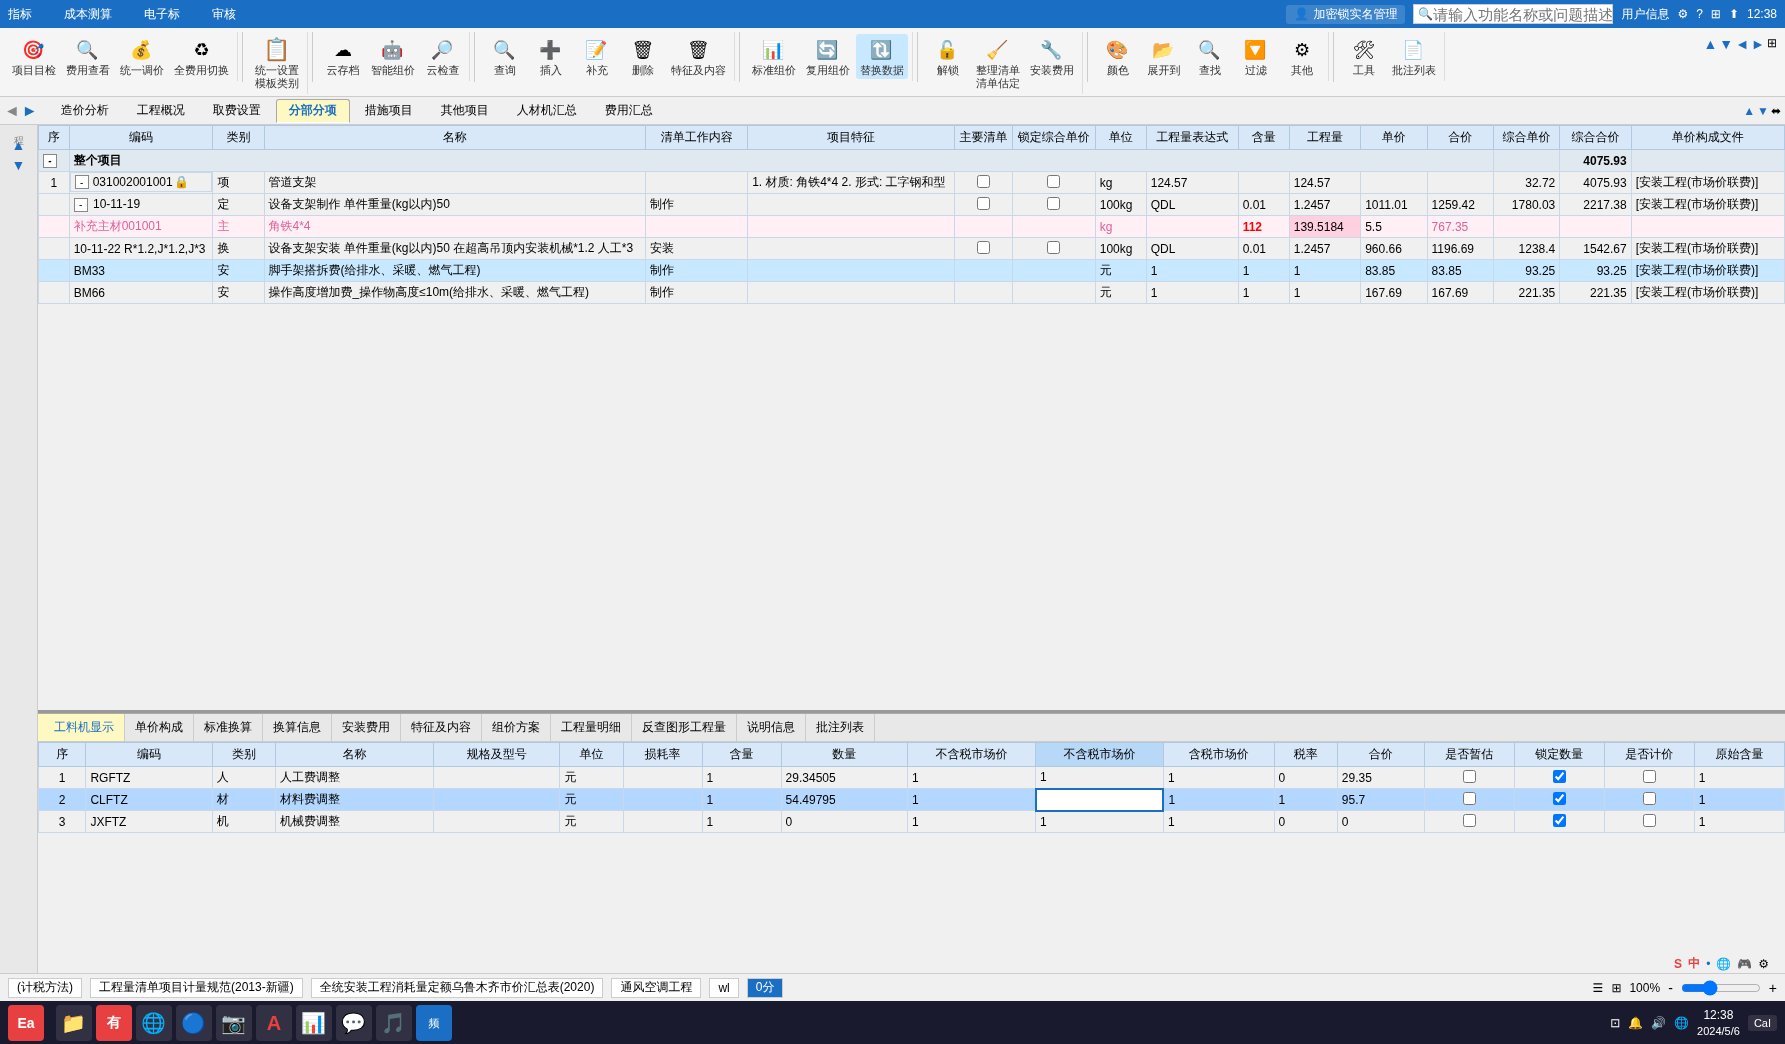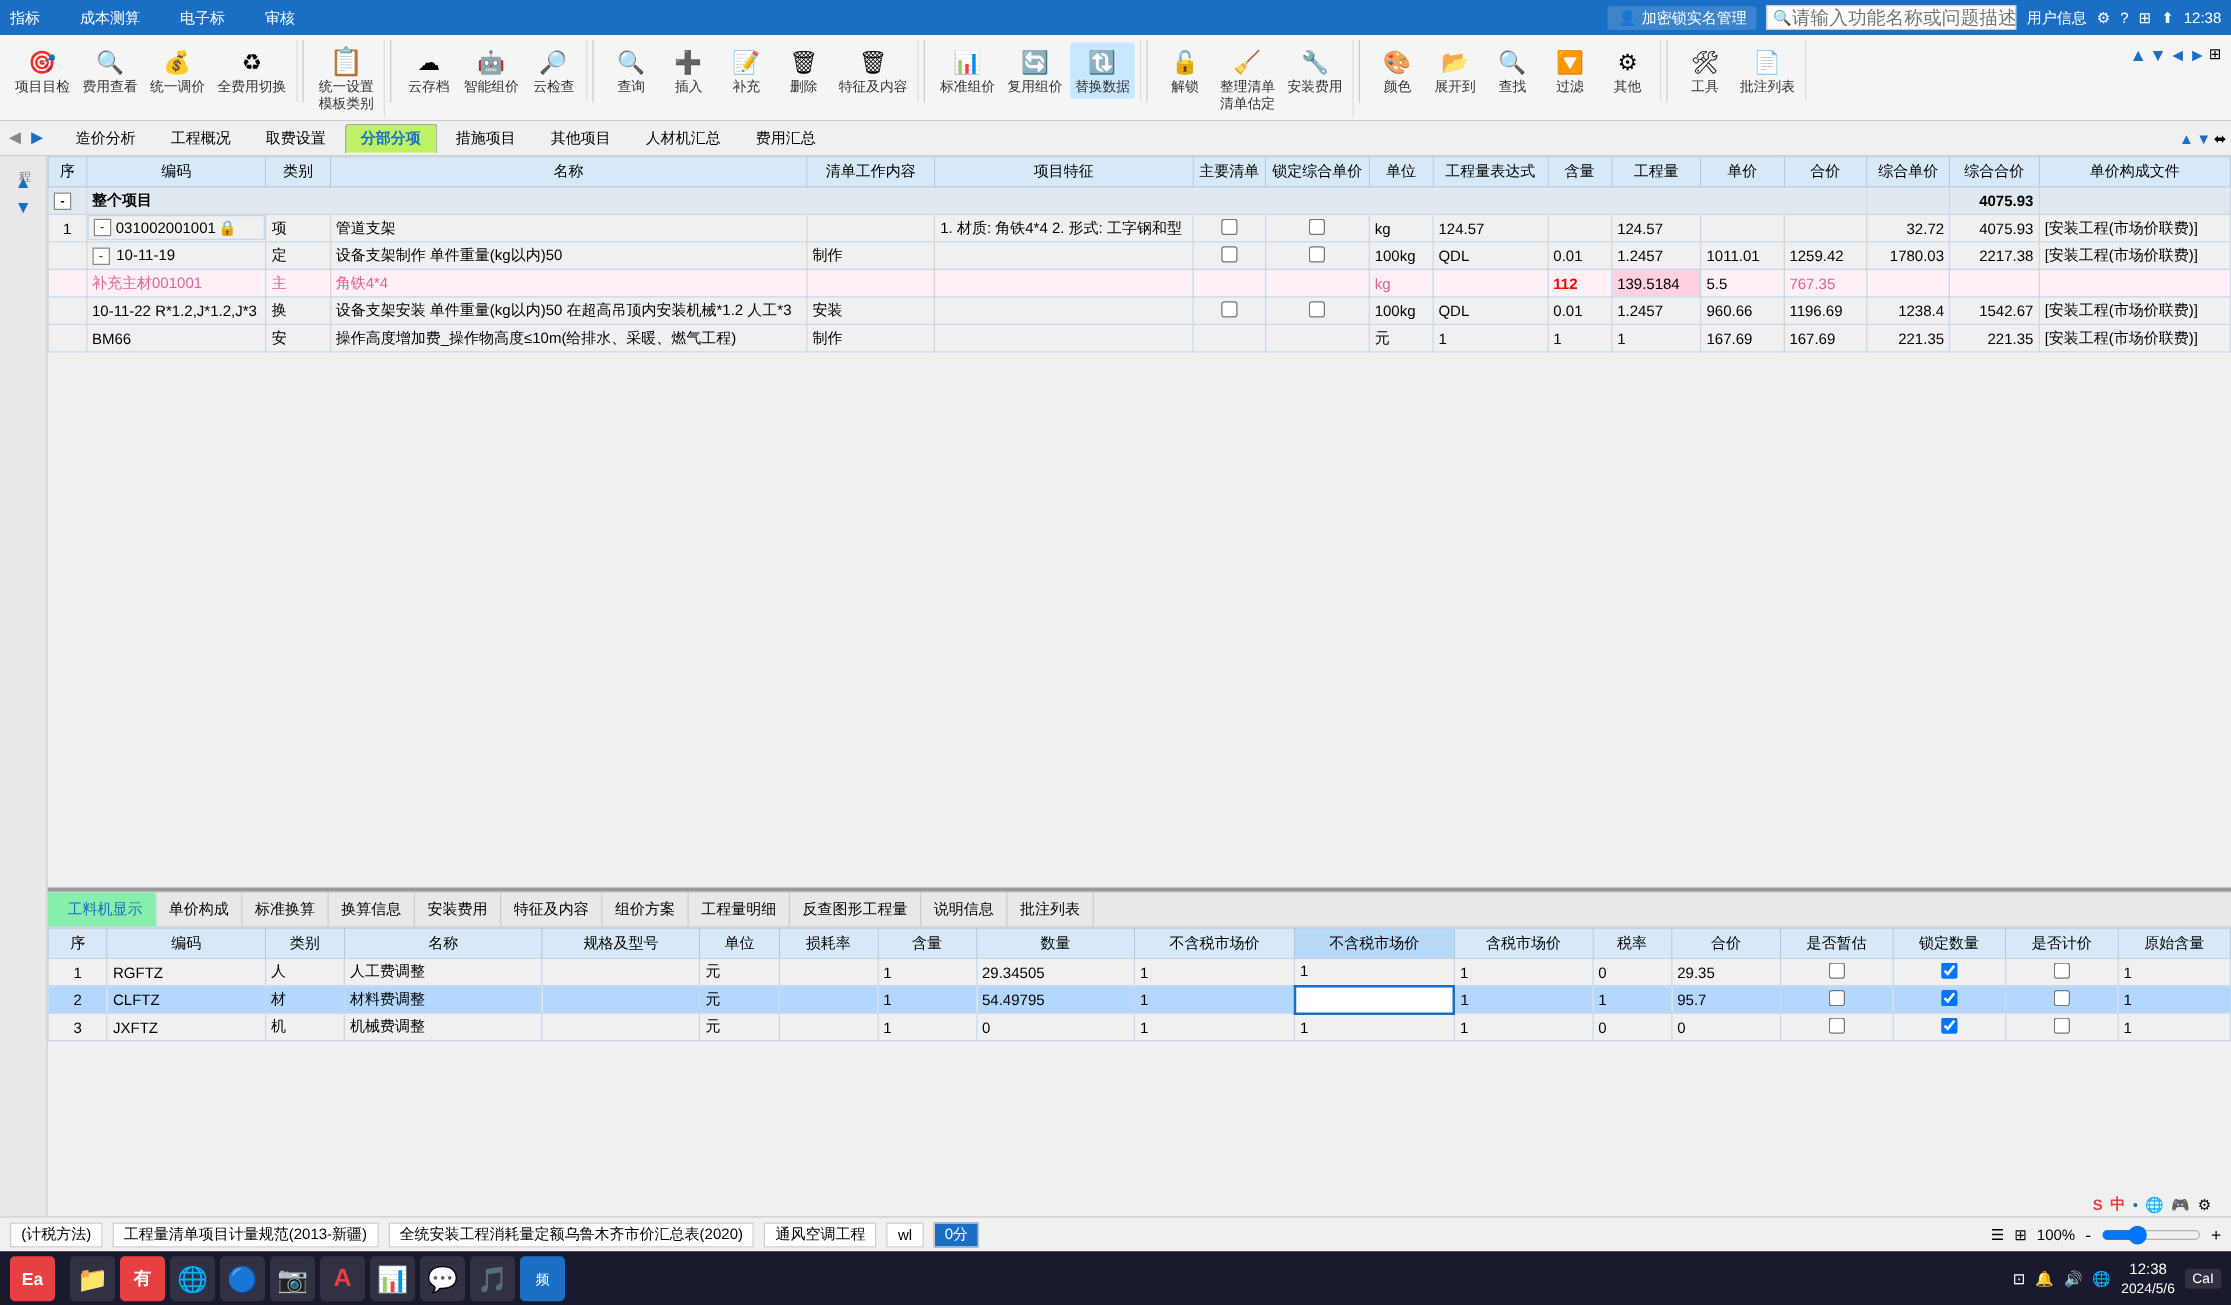--- a/index.html
+++ b/index.html
@@ -15,30 +15,30 @@
     .ribbon-content { display: flex; padding: 4px 4px 0; gap: 2px; height: 68px; align-items: flex-start; overflow: hidden; }
     .ribbon-group { display: flex; flex-direction: column; align-items: center; border-right: 1px solid #ddd; padding: 2px 4px; min-width: 60px; }
     .ribbon-group-items { display: flex; gap: 2px; }
     .ribbon-btn { display: flex; flex-direction: column; align-items: center; padding: 2px 4px; cursor: pointer; min-width: 44px; }
     .ribbon-btn .icon { width: 28px; height: 28px; display: flex; align-items: center; justify-content: center; font-size: 18px; }
     .ribbon-btn .label { font-size: 11px; text-align: center; line-height: 1.2; color: #333; }
     
     
     .nav-bar { display: flex; background: #f0f0f0; border-bottom: 1px solid #ccc; height: 28px; align-items: center; padding: 0 4px; gap: 2px; }
     .nav-tab { padding: 3px 12px; font-size: 12px; cursor: pointer; border: 1px solid transparent; border-radius: 3px 3px 0 0; height: 24px; display: flex; align-items: center; }
-    .nav-tab.active { background: #bef264; border-color: #aaa #aaa white; color: #1a6fc4; font-weight: bold; }
+    .nav-tab.active { background: #fef9c3; border-color: #aaa #aaa white; color: #1a6fc4; font-weight: bold; }
     
     
     .data-table { width: 100%; border-collapse: collapse; font-size: 11px; }
     .data-table th { background: #d8e8f8; border: 1px solid #b0c8e0; padding: 3px 4px; text-align: center; white-space: nowrap; font-weight: normal; position: sticky; top: 0; z-index: 10; }
     .data-table td { border: 1px solid #c8d8e8; padding: 2px 4px; white-space: nowrap; overflow: hidden; }
     .data-table tr.group-header td { background: #e0e8f0; font-weight: bold; }
     .bottom-tabs { display: flex; background: #e8e8e8; border-bottom: 1px solid #ccc; height: 28px; }
     .bottom-tab { padding: 4px 10px; font-size: 12px; cursor: pointer; border-right: 1px solid #ccc; display: flex; align-items: center; }
-    .bottom-tab.active { background: #86efac; color: #1a6fc4; padding-left: 16px; }
+    .bottom-tab.active { background: #fef9c3; color: #1a6fc4; padding-left: 16px; }
     
     
     .status-bar { height: 28px; background: #f0f0f0; border-top: 1px solid #ccc; display: flex; align-items: center; padding: 0 8px; gap: 8px; font-size: 11px; }
     .status-item { padding: 1px 8px; border: 1px solid #ccc; background: white; height: 20px; display: flex; align-items: center; cursor: pointer; }
     .status-item.active { background: #1a6fc4; color: white; }
     
     
     .taskbar { height: 44px; background: #1a1a2e; display: flex; align-items: center; padding: 0 8px; gap: 4px; }
     .taskbar-icon { width: 36px; height: 36px; border-radius: 4px; display: flex; align-items: center; justify-content: center; font-size: 20px; cursor: pointer; background: rgba(255,255,255,0.1); }
     
@@ -401,20 +401,39 @@
             <td>QDL</td>
             <td>0.01</td>
             <td>1.2457</td>
             <td>960.66</td>
             <td>1196.69</td>
             <td style="text-align:right;">1238.4</td>
             <td style="text-align:right;">1542.67</td>
             <td>[安装工程(市场价联费)]</td>
           </tr>
 
+          <tr style="background:#c8e8ff;">
+            <td></td>
+            <td>BM33</td>
+            <td>安</td>
+            <td>脚手架搭拆费(给排水、采暖、燃气工程)</td>
+            <td>制作</td>
+            <td></td>
+            <td class="checkbox-cell"></td>
+            <td class="checkbox-cell"></td>
+            <td>元</td>
+            <td>1</td>
+            <td>1</td>
+            <td>1</td>
+            <td>83.85</td>
+            <td>83.85</td>
+            <td style="text-align:right;">93.25</td>
+            <td style="text-align:right;">93.25</td>
+            <td>[安装工程(市场价联费)]</td>
+          </tr>
 
           <tr>
             <td></td>
             <td>BM66</td>
             <td>安</td>
             <td>操作高度增加费_操作物高度≤10m(给排水、采暖、燃气工程)</td>
             <td>制作</td>
             <td></td>
             <td class="checkbox-cell"></td>
             <td class="checkbox-cell"></td>

